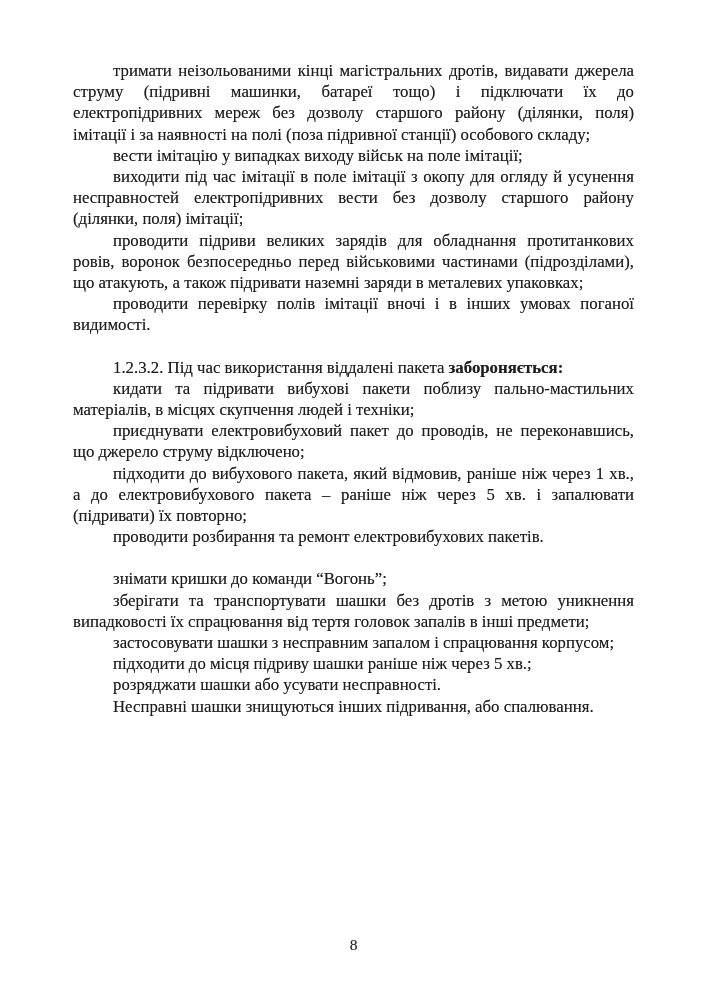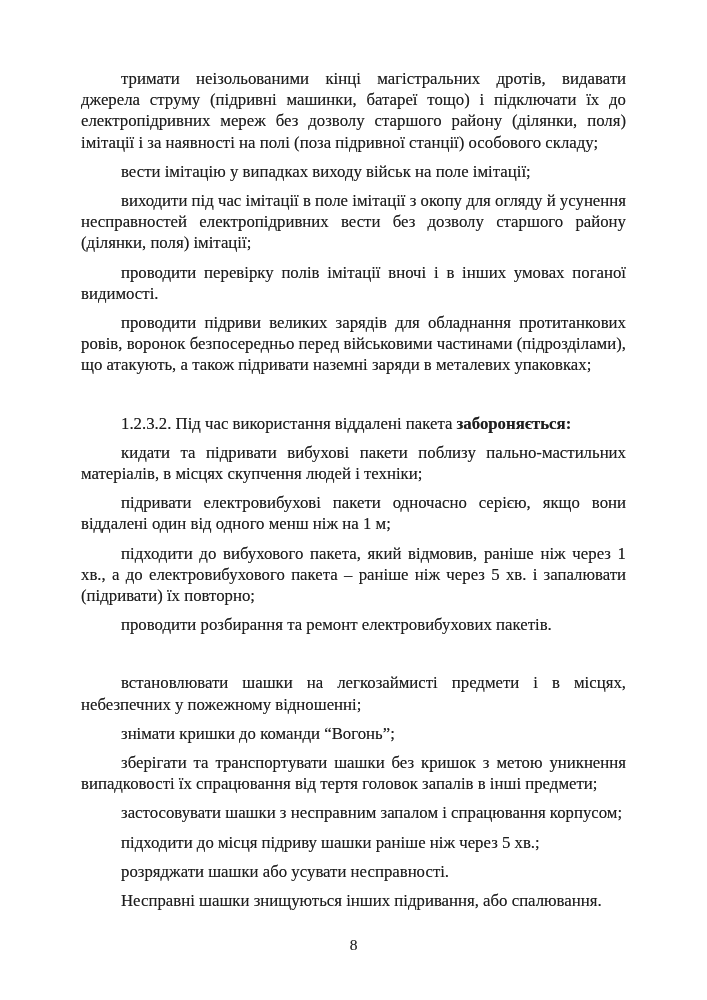--- a/index.html
+++ b/index.html
@@ -20,21 +20,21 @@
     left: 73px;
     top: 60px;
     width: 561px;
     text-align: justify;
     font-size: 16.8px;
     line-height: 21.2px;
     color: #1e1e1e;
     text-shadow: 0 0 0.3px rgba(30,30,30,0.55);
   }
   p.para {
-    margin: 8px;
+    margin: 0;
     padding: 0;
     text-indent: 40px;
   }
   p.para b {
     font-weight: bold;
   }
   .spacer {
     height: 21px;
   }
   .page-number {
@@ -49,31 +49,30 @@
   }
 </style>
 </head>
 <body>
 
 <div class="page">
   <div class="content">
       <p class="para">тримати неізольованими кінці магістральних дротів, видавати джерела струму (підривні машинки, батареї тощо) і підключати їх до електропідривних мереж без дозволу старшого району (ділянки, поля) імітації і за наявності на полі (поза підривної станції) особового складу;</p>
       <p class="para">вести імітацію у випадках виходу військ на поле імітації;</p>
       <p class="para">виходити під час імітації в поле імітації з окопу для огляду й усунення несправностей електропідривних вести без дозволу старшого району (ділянки, поля) імітації;</p>
+      <p class="para">проводити підриви великих зарядів для обладнання протитанкових ровів, воронок безпосередньо перед військовими частинами (підрозділами), що атакують, а також підривати наземні заряди в металевих упаковках;</p>
       <p class="para">проводити перевірку полів імітації вночі і в інших умовах поганої видимості.</p>
-      <p class="para">проводити підриви великих зарядів для обладнання протитанкових ровів, воронок безпосередньо перед військовими частинами (підрозділами), що атакують, а також підривати наземні заряди в металевих упаковках;</p>
       <div class="spacer"></div>
       <p class="para"><span>1.2.3.2. Під час використання віддалені пакета </span><b>забороняється:</b></p>
       <p class="para">кидати та підривати вибухові пакети поблизу пально-мастильних матеріалів, в місцях скупчення людей і техніки;</p>
-      <p class="para">підривати електровибухові пакети одночасно серією, якщо вони віддалені один від одного менш ніж на 1 м;</p>
+      <p class="para">приєднувати електровибуховий пакет до проводів, не переконавшись, що джерело струму відключено;</p>
       <p class="para">підходити до вибухового пакета, який відмовив, раніше ніж через 1 хв., а до електровибухового пакета – раніше ніж через 5 хв. і запалювати (підривати) їх повторно;</p>
       <p class="para">проводити розбирання та ремонт електровибухових пакетів.</p>
       <div class="spacer"></div>
-      <p class="para">встановлювати шашки на легкозаймисті предмети і в місцях, небезпечних у пожежному відношенні;</p>
       <p class="para">знімати кришки до команди “Вогонь”;</p>
-      <p class="para">зберігати та транспортувати шашки без кришок з метою уникнення випадковості їх спрацювання від тертя головок запалів в інші предмети;</p>
+      <p class="para">зберігати та транспортувати шашки без дротів з метою уникнення випадковості їх спрацювання від тертя головок запалів в інші предмети;</p>
       <p class="para">застосовувати шашки з несправним запалом і спрацювання корпусом;</p>
       <p class="para">підходити до місця підриву шашки раніше ніж через 5 хв.;</p>
       <p class="para">розряджати шашки або усувати несправності.</p>
       <p class="para">Несправні шашки знищуються інших підривання, або спалювання.</p>
     </div>
   <div class="page-number">8</div>
 </div>
 
 </body></html>

